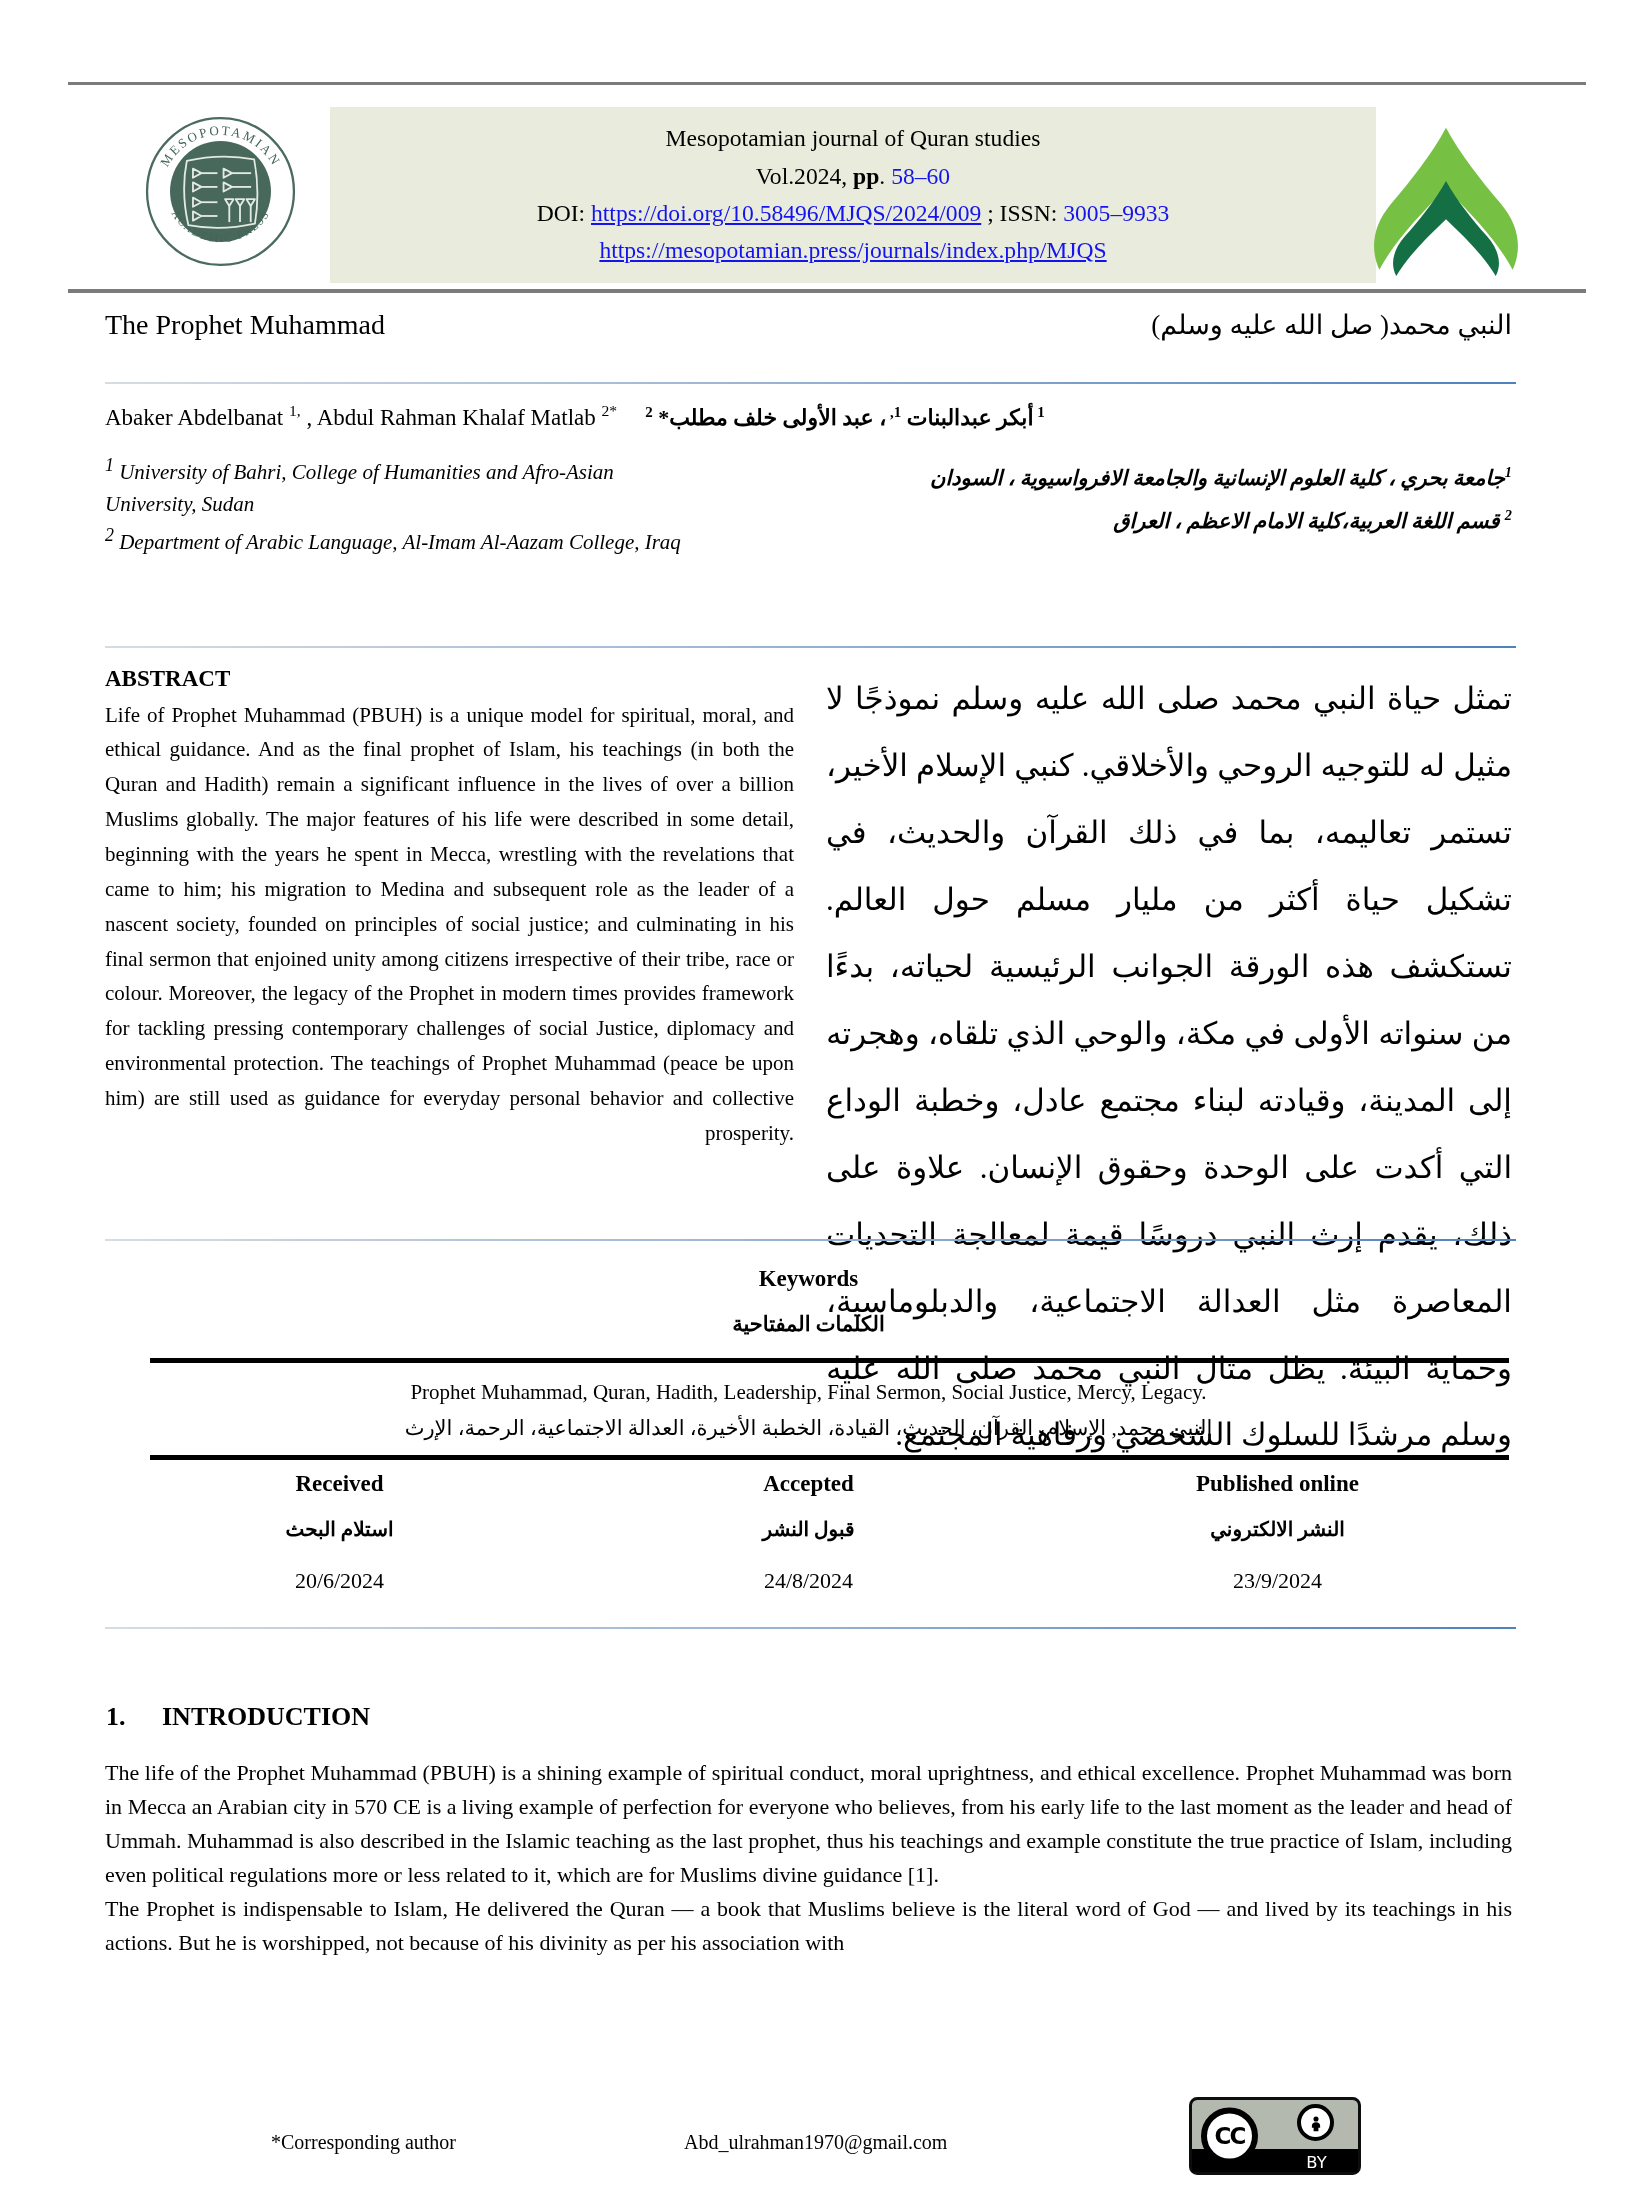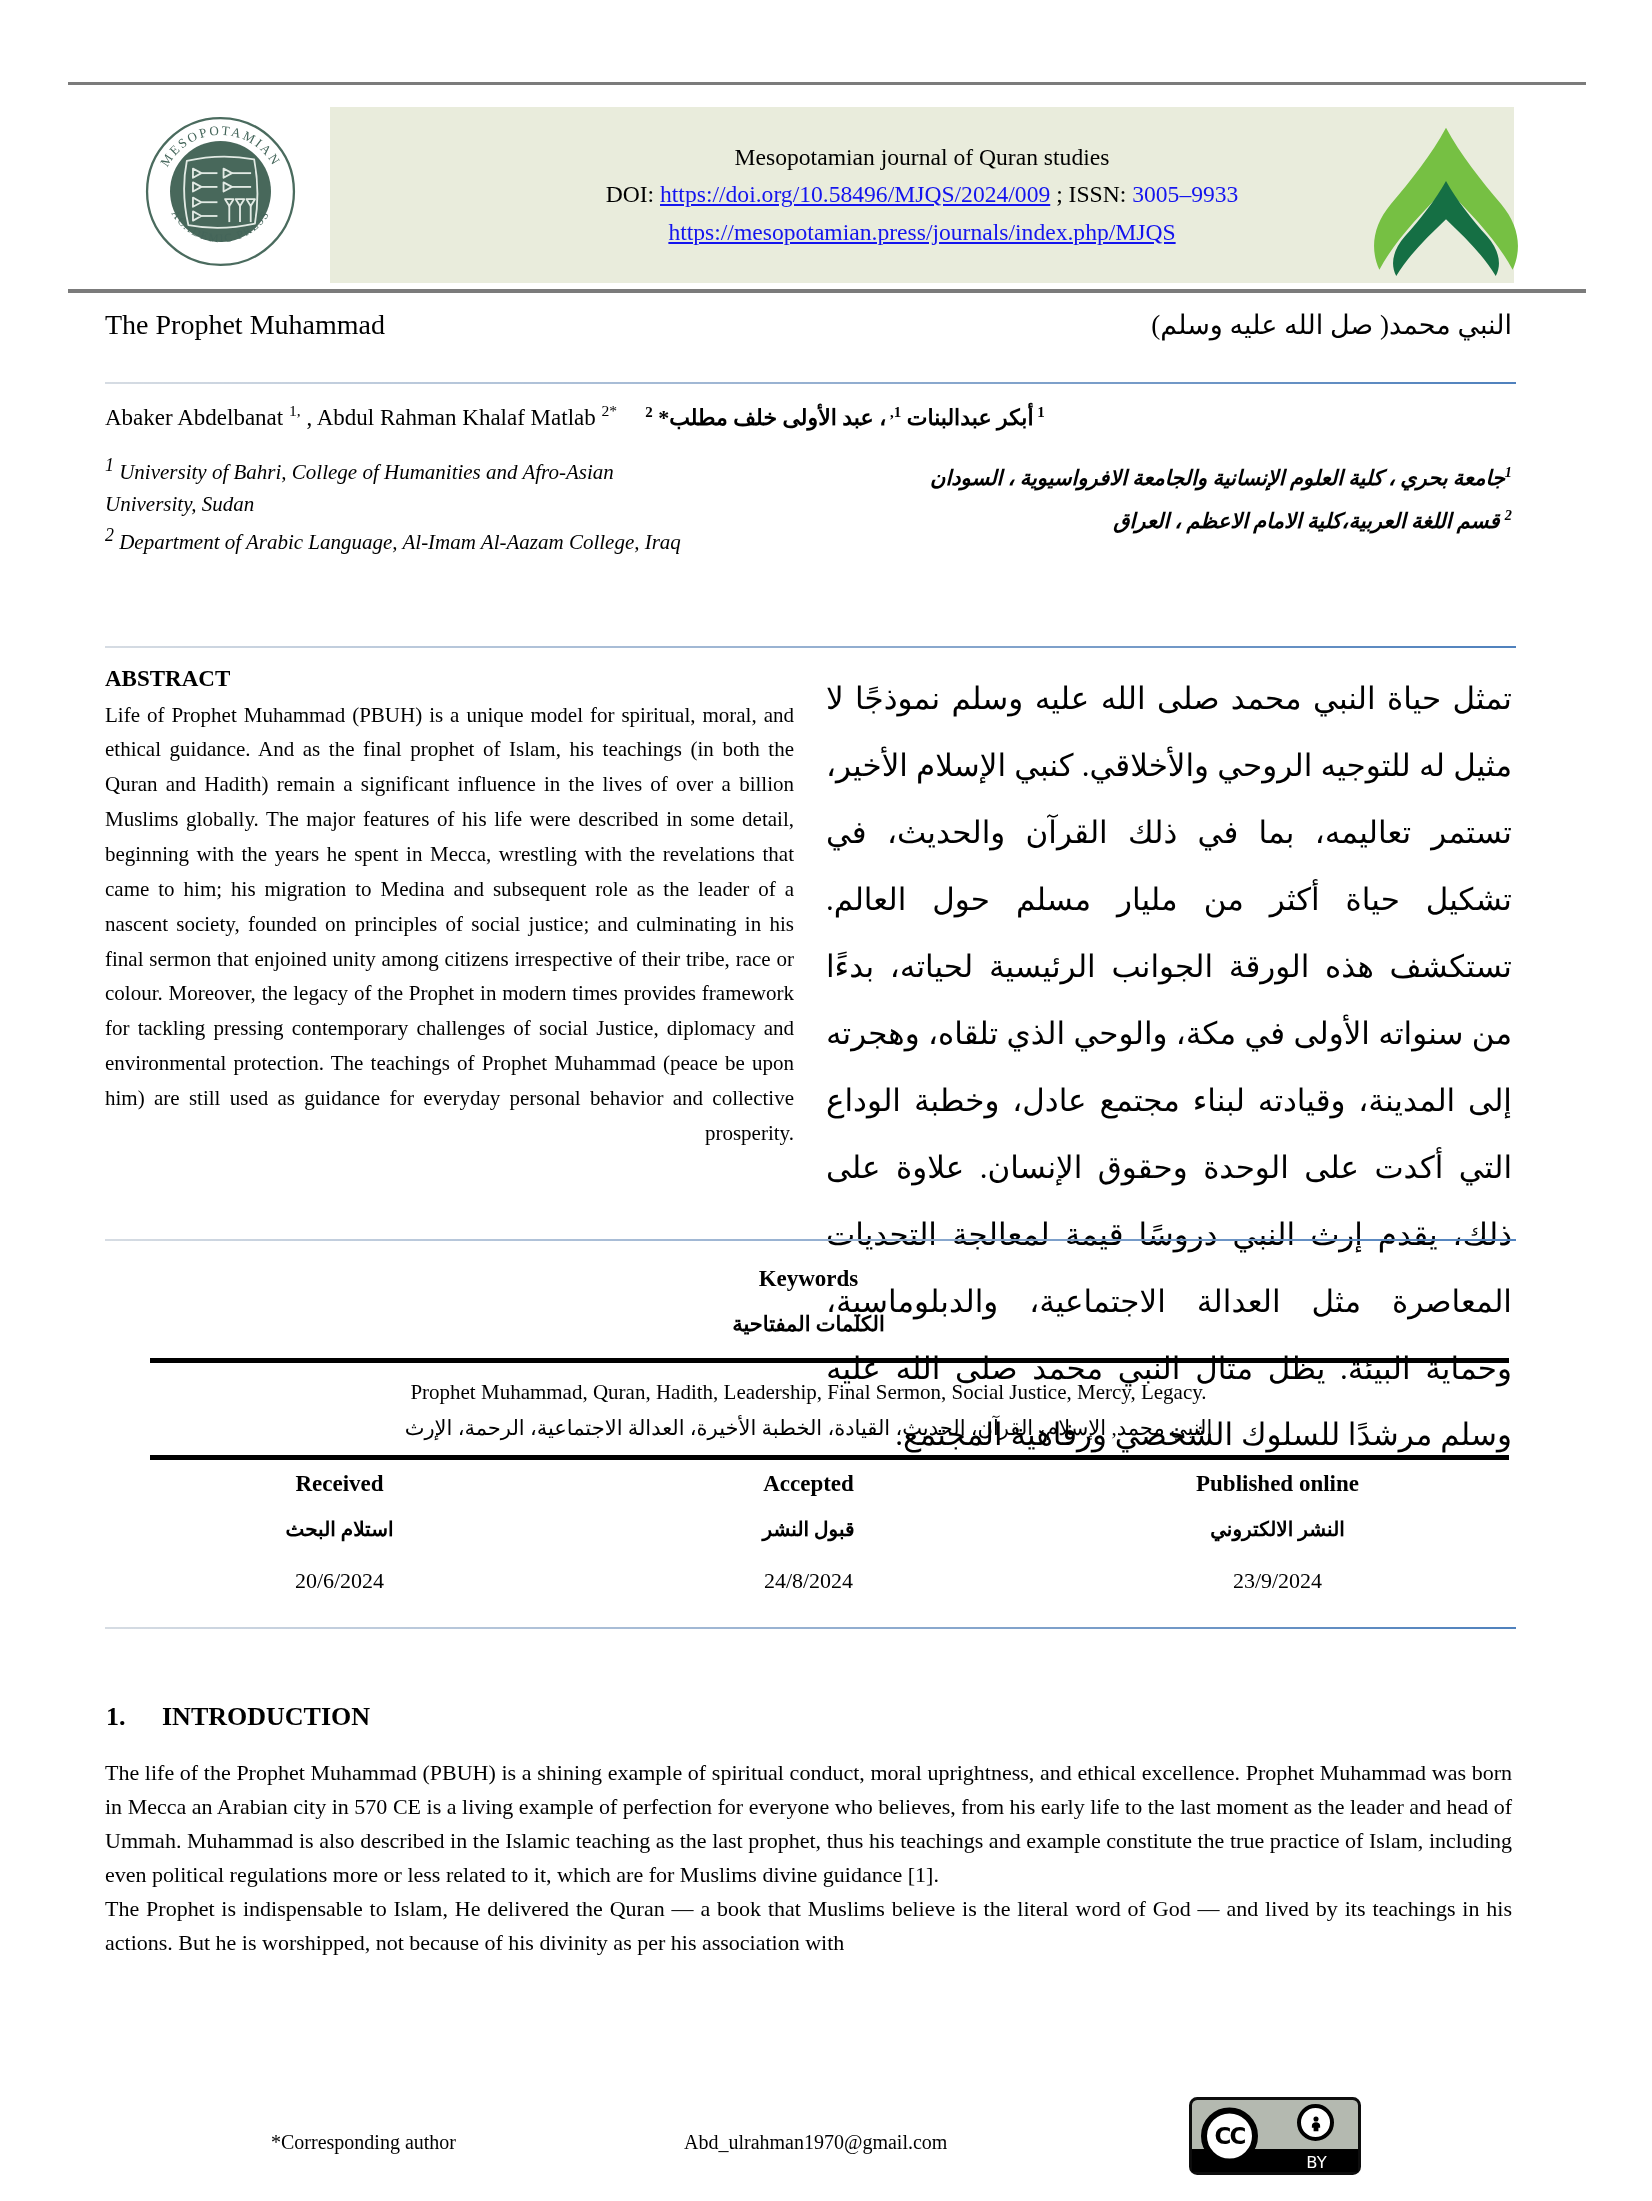--- a/index.html
+++ b/index.html
@@ -9,21 +9,21 @@
   #rule-top{top:82px;height:2.7px;}
   #rule-mast{top:289px;height:3.6px;}
   .divider{position:absolute;left:105px;width:1411px;height:1.8px;
            background:linear-gradient(to right,#d6dce3,#9db5d3 45%,#4f81bd);}
   #div1{top:382px}#div2{top:646px}#div3{top:1239px}#div4{top:1627px}
   .rule-black{position:absolute;left:150px;width:1359px;height:4.5px;background:#000;}
   #rule-kw1{top:1358px}#rule-kw2{top:1455px}
 
   
   .logo-press{position:absolute;left:144px;top:115px;}
-  .masthead-box{position:absolute;left:330px;top:107px;width:1184px;height:176px;
+  .masthead-box{position:absolute;left:330px;top:107px;width:1046px;height:176px;
                 background:#e9ecdc;display:flex;flex-direction:column;justify-content:center;
                 text-align:center;font-size:23.6px;line-height:1.58;}
   .lk{color:#1414ee;text-decoration:underline;}
   .blue{color:#1414ee;}
   .logo-journal{position:absolute;left:1356px;top:125px;}
 
   
   .title-row{position:absolute;left:105px;width:1407px;top:309px;display:flex;
              justify-content:space-between;align-items:baseline;font-size:28px;}
   .title-ar{direction:rtl;font-size:27px;}
@@ -124,20 +124,21 @@
       <path d="M20,10 l11,0 l-5.5,9 z"></path>
         <line x1="25.5" y1="19" x2="25.5" y2="40"></line>
       <path d="M34,10 l11,0 l-5.5,9 z"></path>
         <line x1="39.5" y1="19" x2="39.5" y2="40"></line>
     </g>
   </svg>
 </div>
 
 <div class="masthead-box">
   <div>Mesopotamian journal of Quran studies</div>
+  <div><span>Vol.2024, </span><b>pp</b><span>. </span><span class="blue">58–60</span></div>
   <div><span>DOI: </span><span class="lk">https://doi.org/10.58496/MJQS/2024/009</span><span> ; ISSN: </span><span class="blue">3005–9933</span></div>
   <div><span class="lk">https://mesopotamian.press/journals/index.php/MJQS</span></div>
 </div>
 
 <div class="logo-journal">
   <svg width="180" height="151" viewBox="0 0 200 170" xmlns="http://www.w3.org/2000/svg">
     <path fill="#76c043" d="M100 3 C84 33 60 63 38 89 C18 113 14 139 25 163 C42 131 69 103 100 71 C131 103 158 131 175 163 C186 139 182 113 162 89 C140 63 116 33 100 3 Z"></path>
     <path fill="#156f44" d="M100 63 C88 85 70 107 54 125 C40 141 37 157 44 170 C57 148 77 128 100 106 C123 128 143 148 156 170 C163 157 160 141 146 125 C130 107 112 85 100 63 Z"></path>
   </svg>
 </div>

